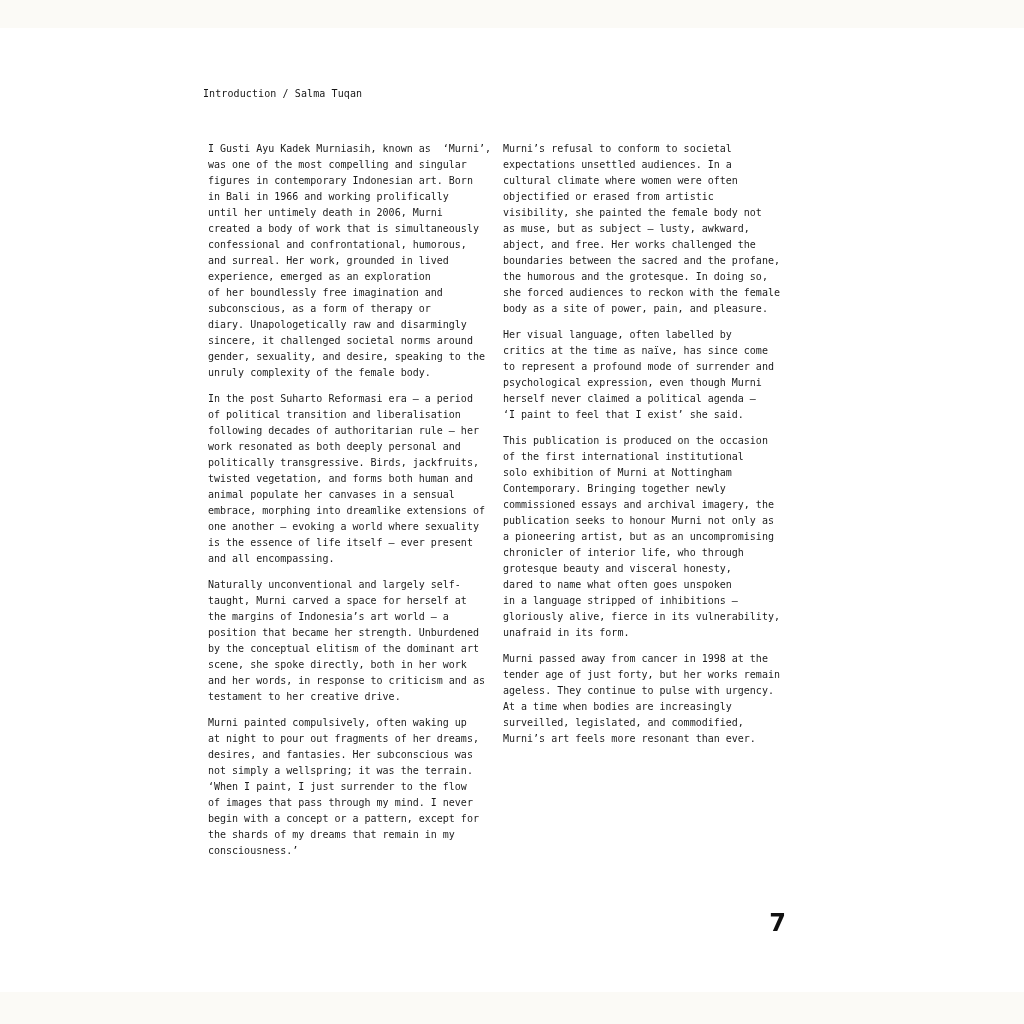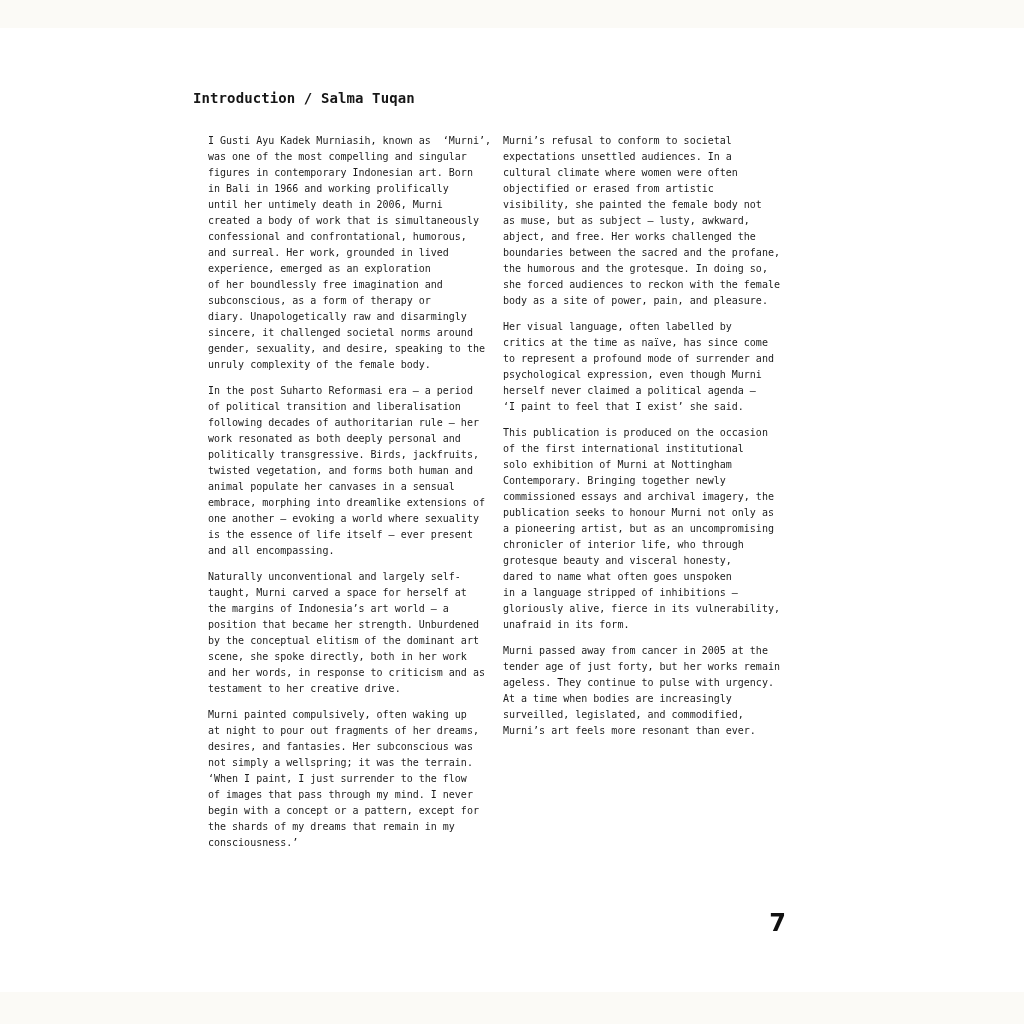--- a/index.html
+++ b/index.html
@@ -23,37 +23,38 @@
     background: #fbfaf6;
   }
   .band-bottom {
     position: absolute;
     bottom: 0; left: 0;
     width: 1024px; height: 32px;
     background: #fbfaf6;
   }
   .page-header {
     position: absolute;
-    left: 193px;
+    left: 203px;
     top: 81px;
-    font-size: 14px;
-    font-weight: bold;
+    font-size: 10px;
+    font-weight: normal;
     letter-spacing: 0.1px;
     white-space: pre;
     color: #161616;
   }
   .columns {
     position: absolute;
     left: 208px;
     top: 133px;
     display: flex;
     gap: 18px;
   }
   .col {
     width: 277px;
+    margin-top: 8px;
   }
   .col p {
     margin: 0 0 10px 0;
     font-size: 10px;
     line-height: 16px;
     white-space: pre;
     color: #1b1b1b;
   }
   .page-number {
     position: absolute;
@@ -146,21 +147,21 @@
 Contemporary. Bringing together newly
 commissioned essays and archival imagery, the
 publication seeks to honour Murni not only as
 a pioneering artist, but as an uncompromising
 chronicler of interior life, who through
 grotesque beauty and visceral honesty,
 dared to name what often goes unspoken
 in a language stripped of inhibitions –
 gloriously alive, fierce in its vulnerability,
 unafraid in its form.</p>
-      <p>Murni passed away from cancer in 2005 at the
+      <p>Murni passed away from cancer in 1998 at the
 tender age of just forty, but her works remain
 ageless. They continue to pulse with urgency.
 At a time when bodies are increasingly
 surveilled, legislated, and commodified,
 Murni’s art feels more resonant than ever.</p>
     </section>
   </main>
 
   <div class="page-number">7</div>
 </div>

